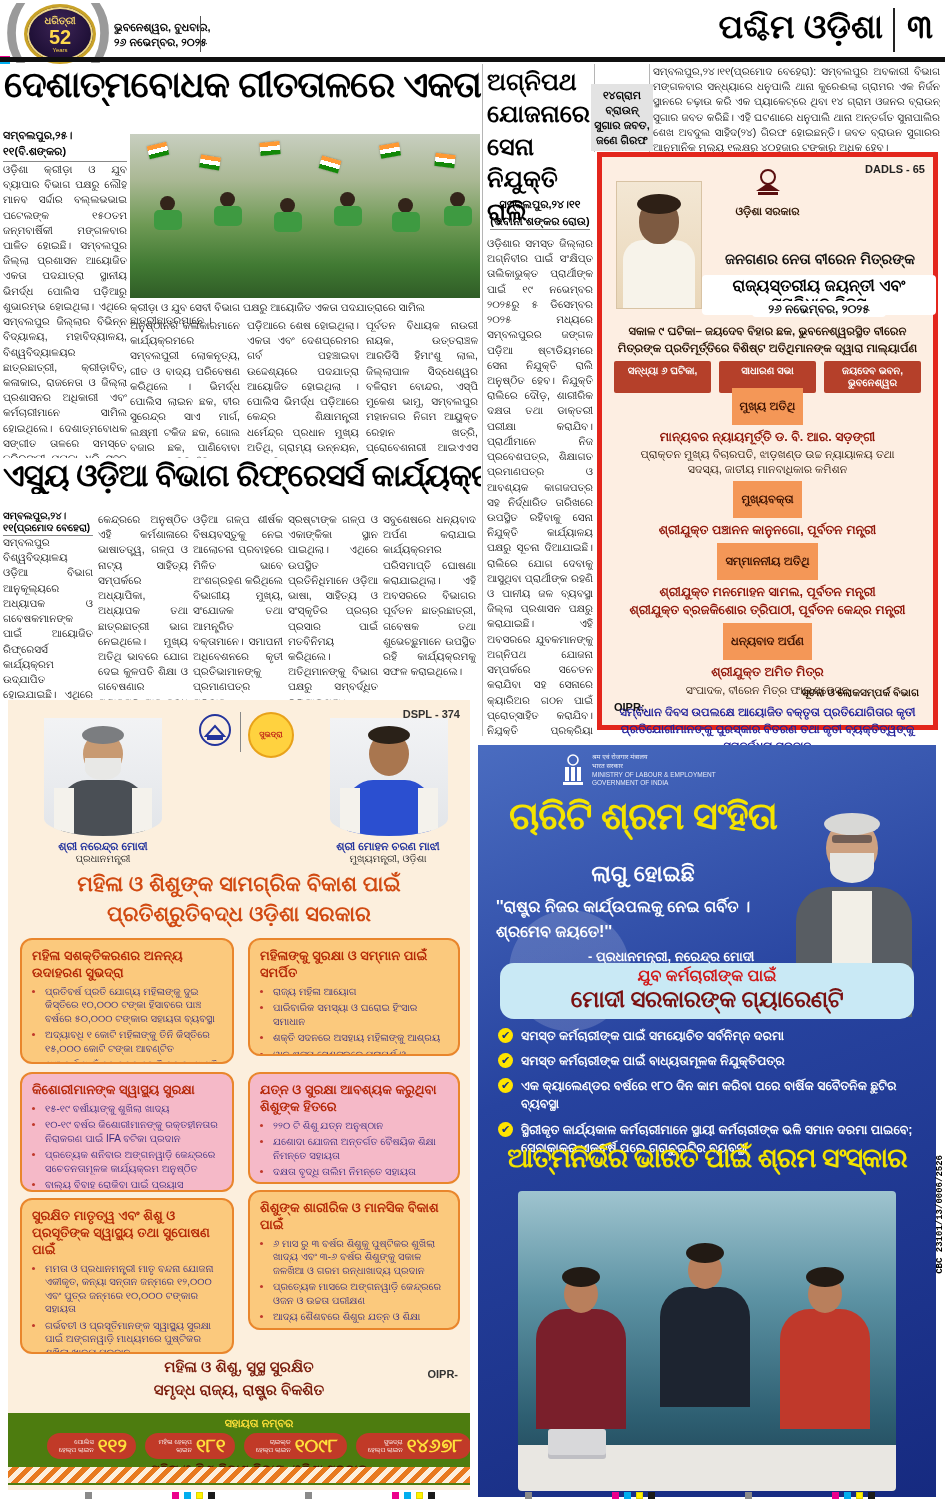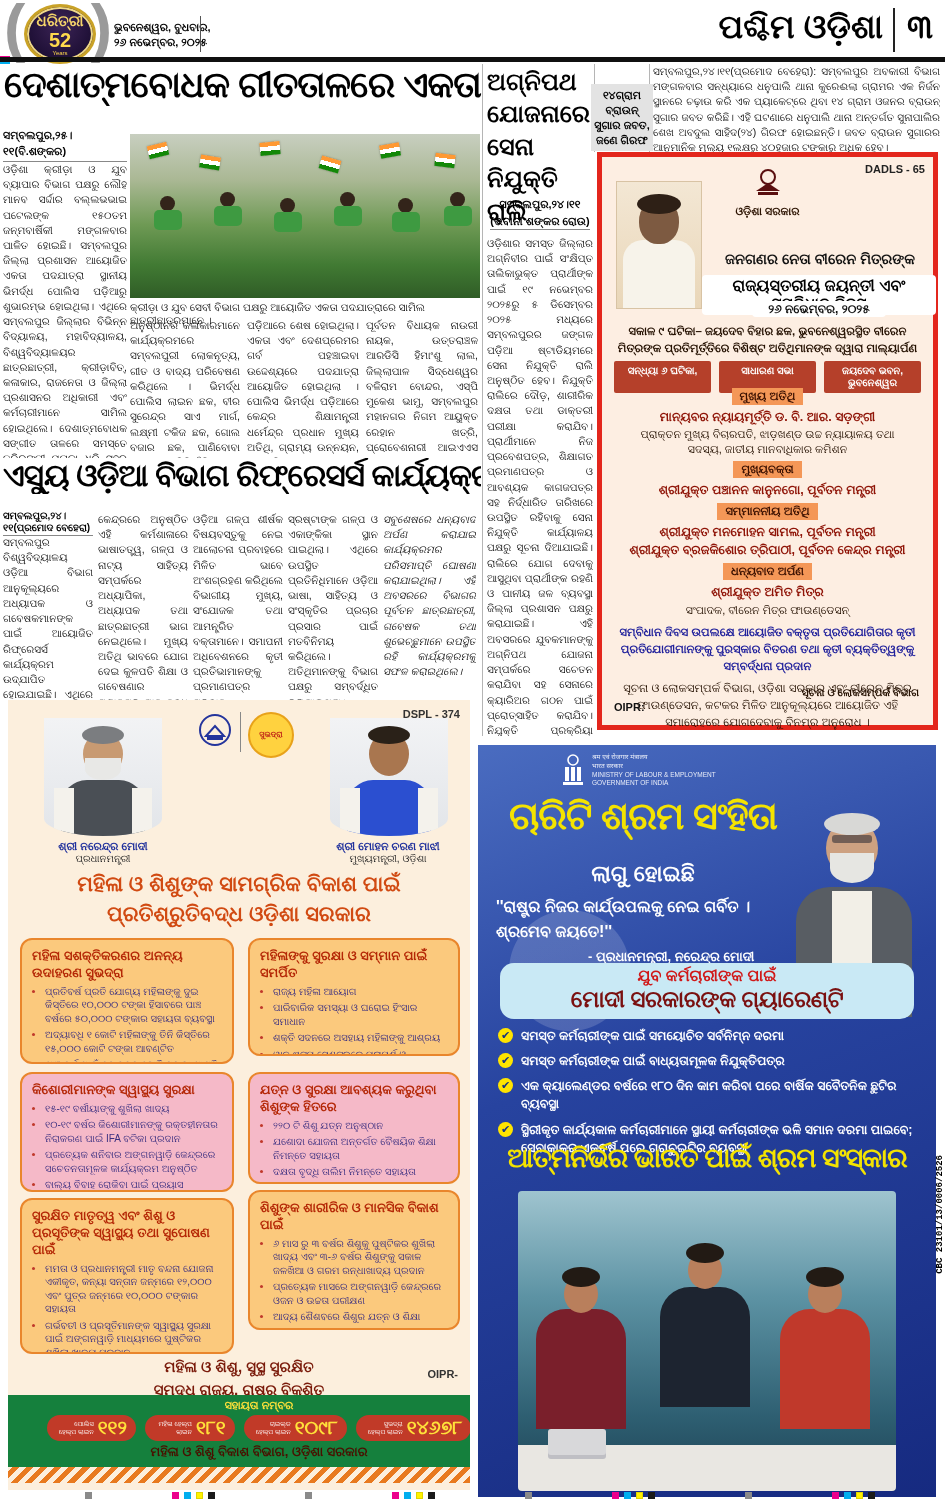--- a/index.html
+++ b/index.html
@@ -7,21 +7,21 @@
         font-family:"Liberation Sans","DejaVu Sans",sans-serif;color:#111;}
   .abs{position:absolute;}
 
   
   .logo-wrap{position:absolute;left:6px;top:2px;width:104px;height:60px;}
   .logo-brk{position:absolute;top:-6px;font-size:64px;color:#9a9a9a;font-weight:bold;line-height:1;}
   .logo-oval{position:absolute;left:18px;top:2px;width:66px;height:54px;border-radius:50%;
              background:radial-gradient(circle at 50% 35%,#3c2456 0%,#22123a 60%,#140a26 100%);
              border:3px solid #c9a227;box-shadow:0 0 0 2px #efd98a inset;display:flex;flex-direction:column;
              align-items:center;justify-content:center;color:#f5d56a;}
-  .logo-name{font-size:15px;font-weight:bold;}
+  .logo-name{font-size:10px;font-weight:bold;}
   .logo-years{font-size:20px;font-weight:bold;color:#ffd94d;line-height:1;}
   .logo-years-lbl{font-size:6px;color:#ffd94d;}
   .mast-date{position:absolute;left:114px;top:20px;font-size:11px;font-weight:bold;line-height:1.4;color:#000;}
   .mast-div1{position:absolute;left:200px;top:16px;width:1px;height:36px;background:#555;}
   .mast-edition{position:absolute;right:62px;top:8px;font-size:33px;font-weight:bold;color:#000;white-space:nowrap;}
   .mast-div2{position:absolute;right:50px;top:8px;width:2px;height:44px;background:#222;}
   .mast-page{position:absolute;right:12px;top:8px;font-size:33px;font-weight:bold;color:#000;}
   .mast-rule{position:absolute;left:0;top:57px;width:945px;height:5px;background:#101010;}
 
   
@@ -66,21 +66,21 @@
   .bp-body{position:absolute;left:6px;top:58px;width:72px;height:70px;border-radius:20px 20px 0 0;background:#f7f3ea;}
   .ab-t1{position:absolute;left:104px;top:94px;width:228px;text-align:center;font-size:14.5px;font-weight:bold;color:#111;}
   .ab-t2{position:absolute;left:100px;top:118px;width:234px;text-align:center;font-size:16px;font-weight:bold;color:#000;
          background:#fff;border-radius:4px;padding:2px 0;}
   .ab-date{position:absolute;left:150px;top:144px;width:134px;text-align:center;font-size:12px;font-weight:bold;
            background:#fff;border-radius:4px;padding:1px 0;}
   .ab-morning{position:absolute;left:12px;top:166px;width:307px;text-align:center;font-size:11.5px;font-weight:bold;color:#241000;line-height:1.5;}
   .ab-cells{position:absolute;left:12px;top:204px;width:307px;display:flex;gap:8px;justify-content:space-between;}
   .ab-cell{background:#b5402a;color:#fff;font-size:10px;font-weight:bold;padding:4px 6px;border-radius:2px;text-align:center;flex:1;}
   .ab-flow{position:absolute;left:10px;right:10px;top:228px;text-align:center;line-height:1.3;}
-  .chip{display:inline-block;background:#f49757;color:#3a1000;font-weight:bold;font-size:11.5px;padding:1px 8px;margin:3px 0 2px;}
+  .chip{display:inline-block;background:#f49757;color:#3a1000;font-weight:bold;font-size:11.5px;padding:11px 8px;margin:3px 0 2px;}
   .nm{font-size:12.5px;font-weight:bold;color:#8f1407;margin:2px 0;}
   .ds{font-size:11px;color:#241000;margin:1px 0;}
   .ab-blue{font-size:11.5px;font-weight:bold;color:#22229c;margin:7px 0 4px;line-height:1.5;}
   .ab-close{font-size:11.5px;color:#241000;margin:4px 0;line-height:1.5;}
   .ab-sign{position:absolute;right:14px;bottom:26px;font-size:10.5px;font-weight:bold;color:#241000;}
   .ab-oipr{position:absolute;left:12px;bottom:12px;font-size:11px;font-weight:bold;color:#111;}
 
   
   .ad-wcd{position:absolute;left:8px;top:700px;width:462px;height:790px;background:#fcefdd;overflow:hidden;}
   .aw-code{position:absolute;right:10px;top:8px;font-size:11px;font-weight:bold;color:#333;}
@@ -100,21 +100,21 @@
   .aw-title{position:absolute;left:0;width:462px;text-align:center;font-size:21px;font-weight:bold;color:#d14a12;white-space:nowrap;}
   .wbox{position:absolute;border:2px solid #e9862c;border-radius:12px;padding:8px 10px;box-sizing:border-box;overflow:hidden;}
   .wbox.orange{background:#fbc97d;}
   .wbox.pink{background:#f5b9c8;}
   .wb-title{font-size:13px;font-weight:bold;color:#b42706;line-height:1.3;margin-bottom:3px;}
   .wbox ul{margin:2px 0 0;padding-left:13px;}
   .wbox li{font-size:10px;color:#3b2f80;line-height:1.35;margin-bottom:3px;}
   .wbox li::marker{color:#c0392b;}
   .aw-tag{position:absolute;left:0;width:462px;text-align:center;font-size:15px;font-weight:bold;color:#7a1a0a;line-height:1.5;}
   .aw-oipr{position:absolute;right:12px;top:668px;font-size:11px;font-weight:bold;color:#333;}
-  .aw-help{position:absolute;left:0;top:695px;width:502px;height:72px;background:#15803d;}
+  .aw-help{position:absolute;left:0;top:713px;width:502px;height:72px;background:#4d7c0f;}
   .aw-help-title{text-align:center;font-size:11px;font-weight:bold;color:#ffe13a;margin-top:4px;}
   .pill-row{display:flex;justify-content:center;gap:9px;margin-top:3px;}
   .pill{background:#c13a28;border-radius:16px;padding:2px 9px;display:flex;align-items:center;gap:4px;}
   .pill-lbl{color:#fff;font-size:6.5px;line-height:1.2;width:38px;text-align:right;}
   .pill-num{color:#ffe13a;font-weight:bold;font-size:19px;}
   .aw-dept{text-align:center;font-size:13px;font-weight:bold;color:#4a1000;margin-top:3px;}
   .aw-zigzag{position:absolute;left:0;top:767px;width:462px;height:16px;
              background:repeating-linear-gradient(-45deg,#e87a1f 0 5px,#fcefdd 5px 10px);}
 
   
@@ -228,21 +228,21 @@
   <div class="a1col body-text" style="left:366px;width:112px;">ପୂର୍ବତନ ବିଧାୟକ ନାଉରୀ ନାୟକ, ଉତ୍ତରାଞ୍ଚଳ ଆରଡିସି ହିମାଂଶୁ ଲାଲ, ଜିଲ୍ଲାପାଳ ସିଦ୍ଧେଶ୍ୱର ବଳିରାମ ବୋନ୍ଦର, ଏସ୍‌ପି ମୁକେଶ ଭାମୁ, ସମ୍ବଲପୁର ମହାନଗର ନିଗମ ଆୟୁକ୍ତ ରେହାନ ଖତ୍ରି, ପ୍ରୋବେଶନାରୀ ଆଇଏଏସ ଶୁକ୍ଲା ପଦ୍ମା ସଙ୍ଗାନଡ ଅତିଥି ଥିଲେ। ଏହି ଅବସରରେ ଛାତ୍ରୀଛାତ୍ର ଓ ସାଂସ୍କୃତିକ ଦଳଗୁଡ଼ିକ ଦ୍ୱାରା ସାଂସ୍କୃତିକ କାର୍ଯ୍ୟକ୍ରମ ଆୟୋଜନ କରାଯାଇଥିଲା।</div>
 
   <div class="h2">ଏସ୍ୟୁ ଓଡ଼ିଆ ବିଭାଗ ରିଫ୍ରେସର୍ସ କାର୍ଯ୍ୟକ୍ରମ</div>
   <div class="abs dateline" style="left:3px;top:510px;width:90px;font-size:10px;">
     <span class="dl-rule">ସମ୍ବଲପୁର,୨୪।୧୧(ପ୍ରମୋଦ ବେହେରା)</span>
   </div>
   <div class="a2col body-text" style="left:3px;width:90px;">ସମ୍ବଲପୁର ବିଶ୍ୱବିଦ୍ୟାଳୟ ଓଡ଼ିଆ ବିଭାଗ ଆନୁକୂଲ୍ୟରେ ଅଧ୍ୟାପକ ଓ ଗବେଷକମାନଙ୍କ ପାଇଁ ଆୟୋଜିତ ରିଫ୍ରେସର୍ସ କାର୍ଯ୍ୟକ୍ରମ ଉଦ୍‌ଯାପିତ ହୋଇଯାଇଛି। ଏଥିରେ ରାଜ୍ୟର ବିଭିନ୍ନ ବିଶ୍ୱବିଦ୍ୟାଳୟ ଓ ମହାବିଦ୍ୟାଳୟର ୨୦ ଅଧ୍ୟାପକ ଓ ଅଧ୍ୟାପିକା ଯୋଗ ଦେଇଥିଲେ। ଗବେଷଣାମୂଳକ ନିବନ୍ଧ ପ୍ରସ୍ତୁତି ଉପରେ ଆଲୋଚନା ହୋଇଥିଲା।</div>
   <div class="a2col body-text" style="left:98px;top:512px;height:191px;width:90px;">କେନ୍ଦ୍ରରେ ଅନୁଷ୍ଠିତ ଏହି କର୍ମଶାଳାରେ ଭାଷାତତ୍ତ୍ୱ, ଗଳ୍ପ ଓ ନାଟ୍ୟ ସାହିତ୍ୟ ସମ୍ପର୍କରେ ଅଧ୍ୟାପିକା, ଅଧ୍ୟାପକ ତଥା ଛାତ୍ରଛାତ୍ରୀ ଭାଗ ନେଇଥିଲେ। ମୁଖ୍ୟ ଅତିଥି ଭାବରେ ଯୋଗ ଦେଇ କୁଳପତି ଶିକ୍ଷା ଓ ଗବେଷଣାର ଗୁଣାତ୍ମକ ମାନ ବୃଦ୍ଧି ଉପରେ ଗୁରୁତ୍ୱାରୋପ କରିଥିଲେ।</div>
   <div class="a2col body-text" style="left:193px;top:512px;height:191px;width:90px;">ଓଡ଼ିଆ ଗଳ୍ପ ଶୀର୍ଷକ ବିଷୟବସ୍ତୁକୁ ନେଇ ଆଲୋଚନା ପ୍ରବାହରେ ମିଳିତ ଭାବେ ଅଂଶଗ୍ରହଣ କରିଥିଲେ ବିଭାଗୀୟ ମୁଖ୍ୟ, ସଂଯୋଜକ ତଥା ଆମନ୍ତ୍ରିତ ବକ୍ତାମାନେ। ସମାପନୀ ଅଧିବେଶନରେ କୃତୀ ପ୍ରତିଭାମାନଙ୍କୁ ପ୍ରମାଣପତ୍ର ପ୍ରଦାନ କରାଯାଇଥିଲା।</div>
   <div class="a2col body-text" style="left:288px;top:512px;height:191px;width:90px;">ସ୍ରଷ୍ଟାଙ୍କ ଗଳ୍ପ ଓ ଏକାଙ୍କିକା ସ୍ଥାନ ପାଇଥିଲା। ଏଥିରେ ଉପସ୍ଥିତ ପ୍ରତିନିଧିମାନେ ଓଡ଼ିଆ ଭାଷା, ସାହିତ୍ୟ ଓ ସଂସ୍କୃତିର ପ୍ରଚାର ପ୍ରସାର ପାଇଁ ମତବିନିମୟ କରିଥିଲେ। ଅତିଥିମାନଙ୍କୁ ବିଭାଗ ପକ୍ଷରୁ ସମ୍ବର୍ଦ୍ଧିତ କରାଯାଇଥିଲା।</div>
-  <div class="a2col body-text" style="left:383px;top:512px;height:191px;width:93px;font-style:italic;">ସବୁଶେଷରେ ଧନ୍ୟବାଦ ଅର୍ପଣ କରାଯାଇ କାର୍ଯ୍ୟକ୍ରମର ପରିସମାପ୍ତି ଘୋଷଣା କରାଯାଇଥିଲା। ଏହି ଅବସରରେ ବିଭାଗର ପୂର୍ବତନ ଛାତ୍ରଛାତ୍ରୀ, ଗବେଷକ ତଥା ଶୁଭେଚ୍ଛୁମାନେ ଉପସ୍ଥିତ ରହି କାର୍ଯ୍ୟକ୍ରମକୁ ସଫଳ କରାଇଥିଲେ।</div>
+  <div class="a2col body-text" style="left:383px;top:512px;height:191px;width:93px;">ସବୁଶେଷରେ ଧନ୍ୟବାଦ ଅର୍ପଣ କରାଯାଇ କାର୍ଯ୍ୟକ୍ରମର ପରିସମାପ୍ତି ଘୋଷଣା କରାଯାଇଥିଲା। ଏହି ଅବସରରେ ବିଭାଗର ପୂର୍ବତନ ଛାତ୍ରଛାତ୍ରୀ, ଗବେଷକ ତଥା ଶୁଭେଚ୍ଛୁମାନେ ଉପସ୍ଥିତ ରହି କାର୍ଯ୍ୟକ୍ରମକୁ ସଫଳ କରାଇଥିଲେ।</div>
 
   <div class="vrule" style="left:482px;top:64px;height:672px;"></div>
   <div class="vrule" style="left:594px;top:64px;height:88px;"></div>
   <div class="vrule" style="left:649px;top:64px;height:88px;"></div>
 
   <div class="h3">ଅଗ୍ନିପଥ ଯୋଜନାରେ ସେନା ନିଯୁକ୍ତି ରାଲି</div>
   <div class="abs" style="left:487px;top:198px;width:106px;text-align:center;">
     <div class="dateline">ସମ୍ବଲପୁର,୨୪।୧୧</div>
     <div class="dateline dl-rule">(ଭବାନୀ ଶଙ୍କର ରୋଉ)</div>
   </div>

